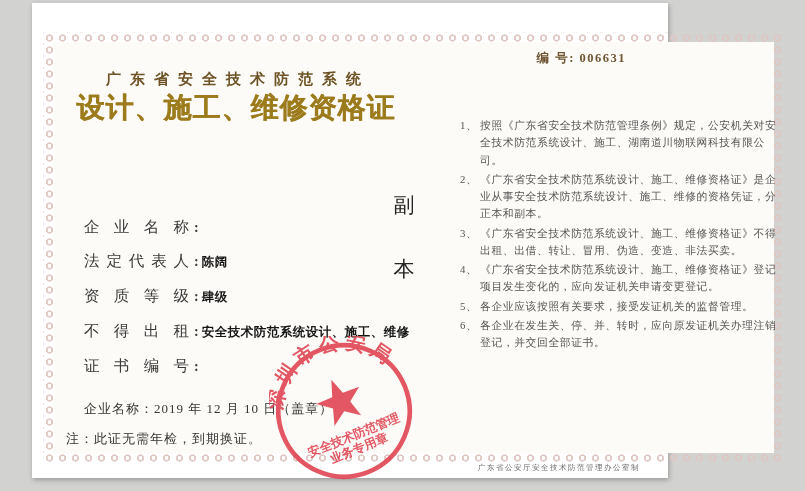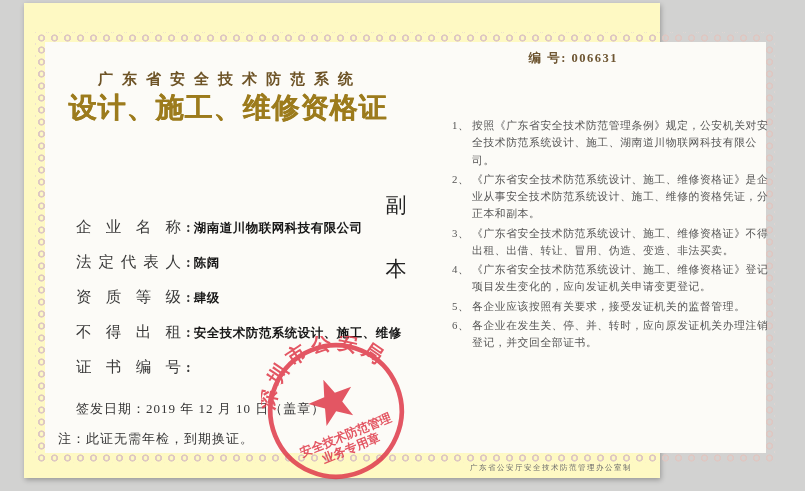--- a/index.html
+++ b/index.html
@@ -2,22 +2,22 @@
 <html><head>
 <meta charset="utf-8">
 <style>
   html,body { margin:0; padding:0; }
   body {
     width:805px; height:491px; position:relative; overflow:hidden;
     background:#d2d2d1;
     font-family:"Liberation Serif","DejaVu Serif",serif;
   }
   .cert {
-    position:absolute; left:24px; top:3px; width:636px; height:475px;
-    background:#fef9c3;
+    position:absolute; left:32px; top:3px; width:636px; height:475px;
+    background:#ffffff;
     box-shadow:1px 2px 5px rgba(0,0,0,0.28);
   }
   
   .frame {
     position:absolute; left:11px; top:29px; width:741px; height:431px;
     background-image:radial-gradient(circle, rgba(223,201,196,0) 1.7px, #dfc9c4 2.1px, #ddc6c1 3.3px, rgba(223,201,196,0) 3.9px),
                      radial-gradient(circle, rgba(223,201,196,0) 0.5px, #e7d6d2 0.9px, rgba(231,214,210,0) 1.6px);
     background-size:13px 12px, 13px 12px;
     background-position:0 0, 6px 6px;
   }
@@ -108,21 +108,20 @@
 
     <div class="org-line">广东省安全技术防范系统</div>
 
     <div class="cert-title">设计、施工、维修资格证</div>
 
 
     <div class="fields">
       <div class="field">
         <span class="field-label">企业名称</span>
           <span class="field-colon">:</span>
-        <span class="field-value">湖南道川物联网科技有限公司</span>
       </div>
       <div class="field">
         <span class="field-label">法定代表人</span>
           <span class="field-colon">:</span>
         <span class="field-value">陈阔</span>
       </div>
       <div class="field">
         <span class="field-label">资质等级</span>
           <span class="field-colon">:</span>
         <span class="field-value">肆级</span>
@@ -131,21 +130,21 @@
         <span class="field-label">不得出租</span>
           <span class="field-colon">:</span>
         <span class="field-value">安全技术防范系统设计、施工、维修</span>
       </div>
       <div class="field">
         <span class="field-label">证书编号</span>
           <span class="field-colon">:</span>
       </div>
     </div>
 
-    <div class="issue-date"><span>签发日期：</span><b>2019 年 12 月 10 日（盖章）</b></div>
+    <div class="issue-date"><span>企业名称：</span><b>2019 年 12 月 10 日（盖章）</b></div>
 
     <div class="note">注：此证无需年检，到期换证。</div>
 
     <div class="copy-char c1">副</div>
     <div class="copy-char c2">本</div>
 
 
     <div class="instr-list">
       <div class="ins-item">
         <span class="ins-num">1、</span>

